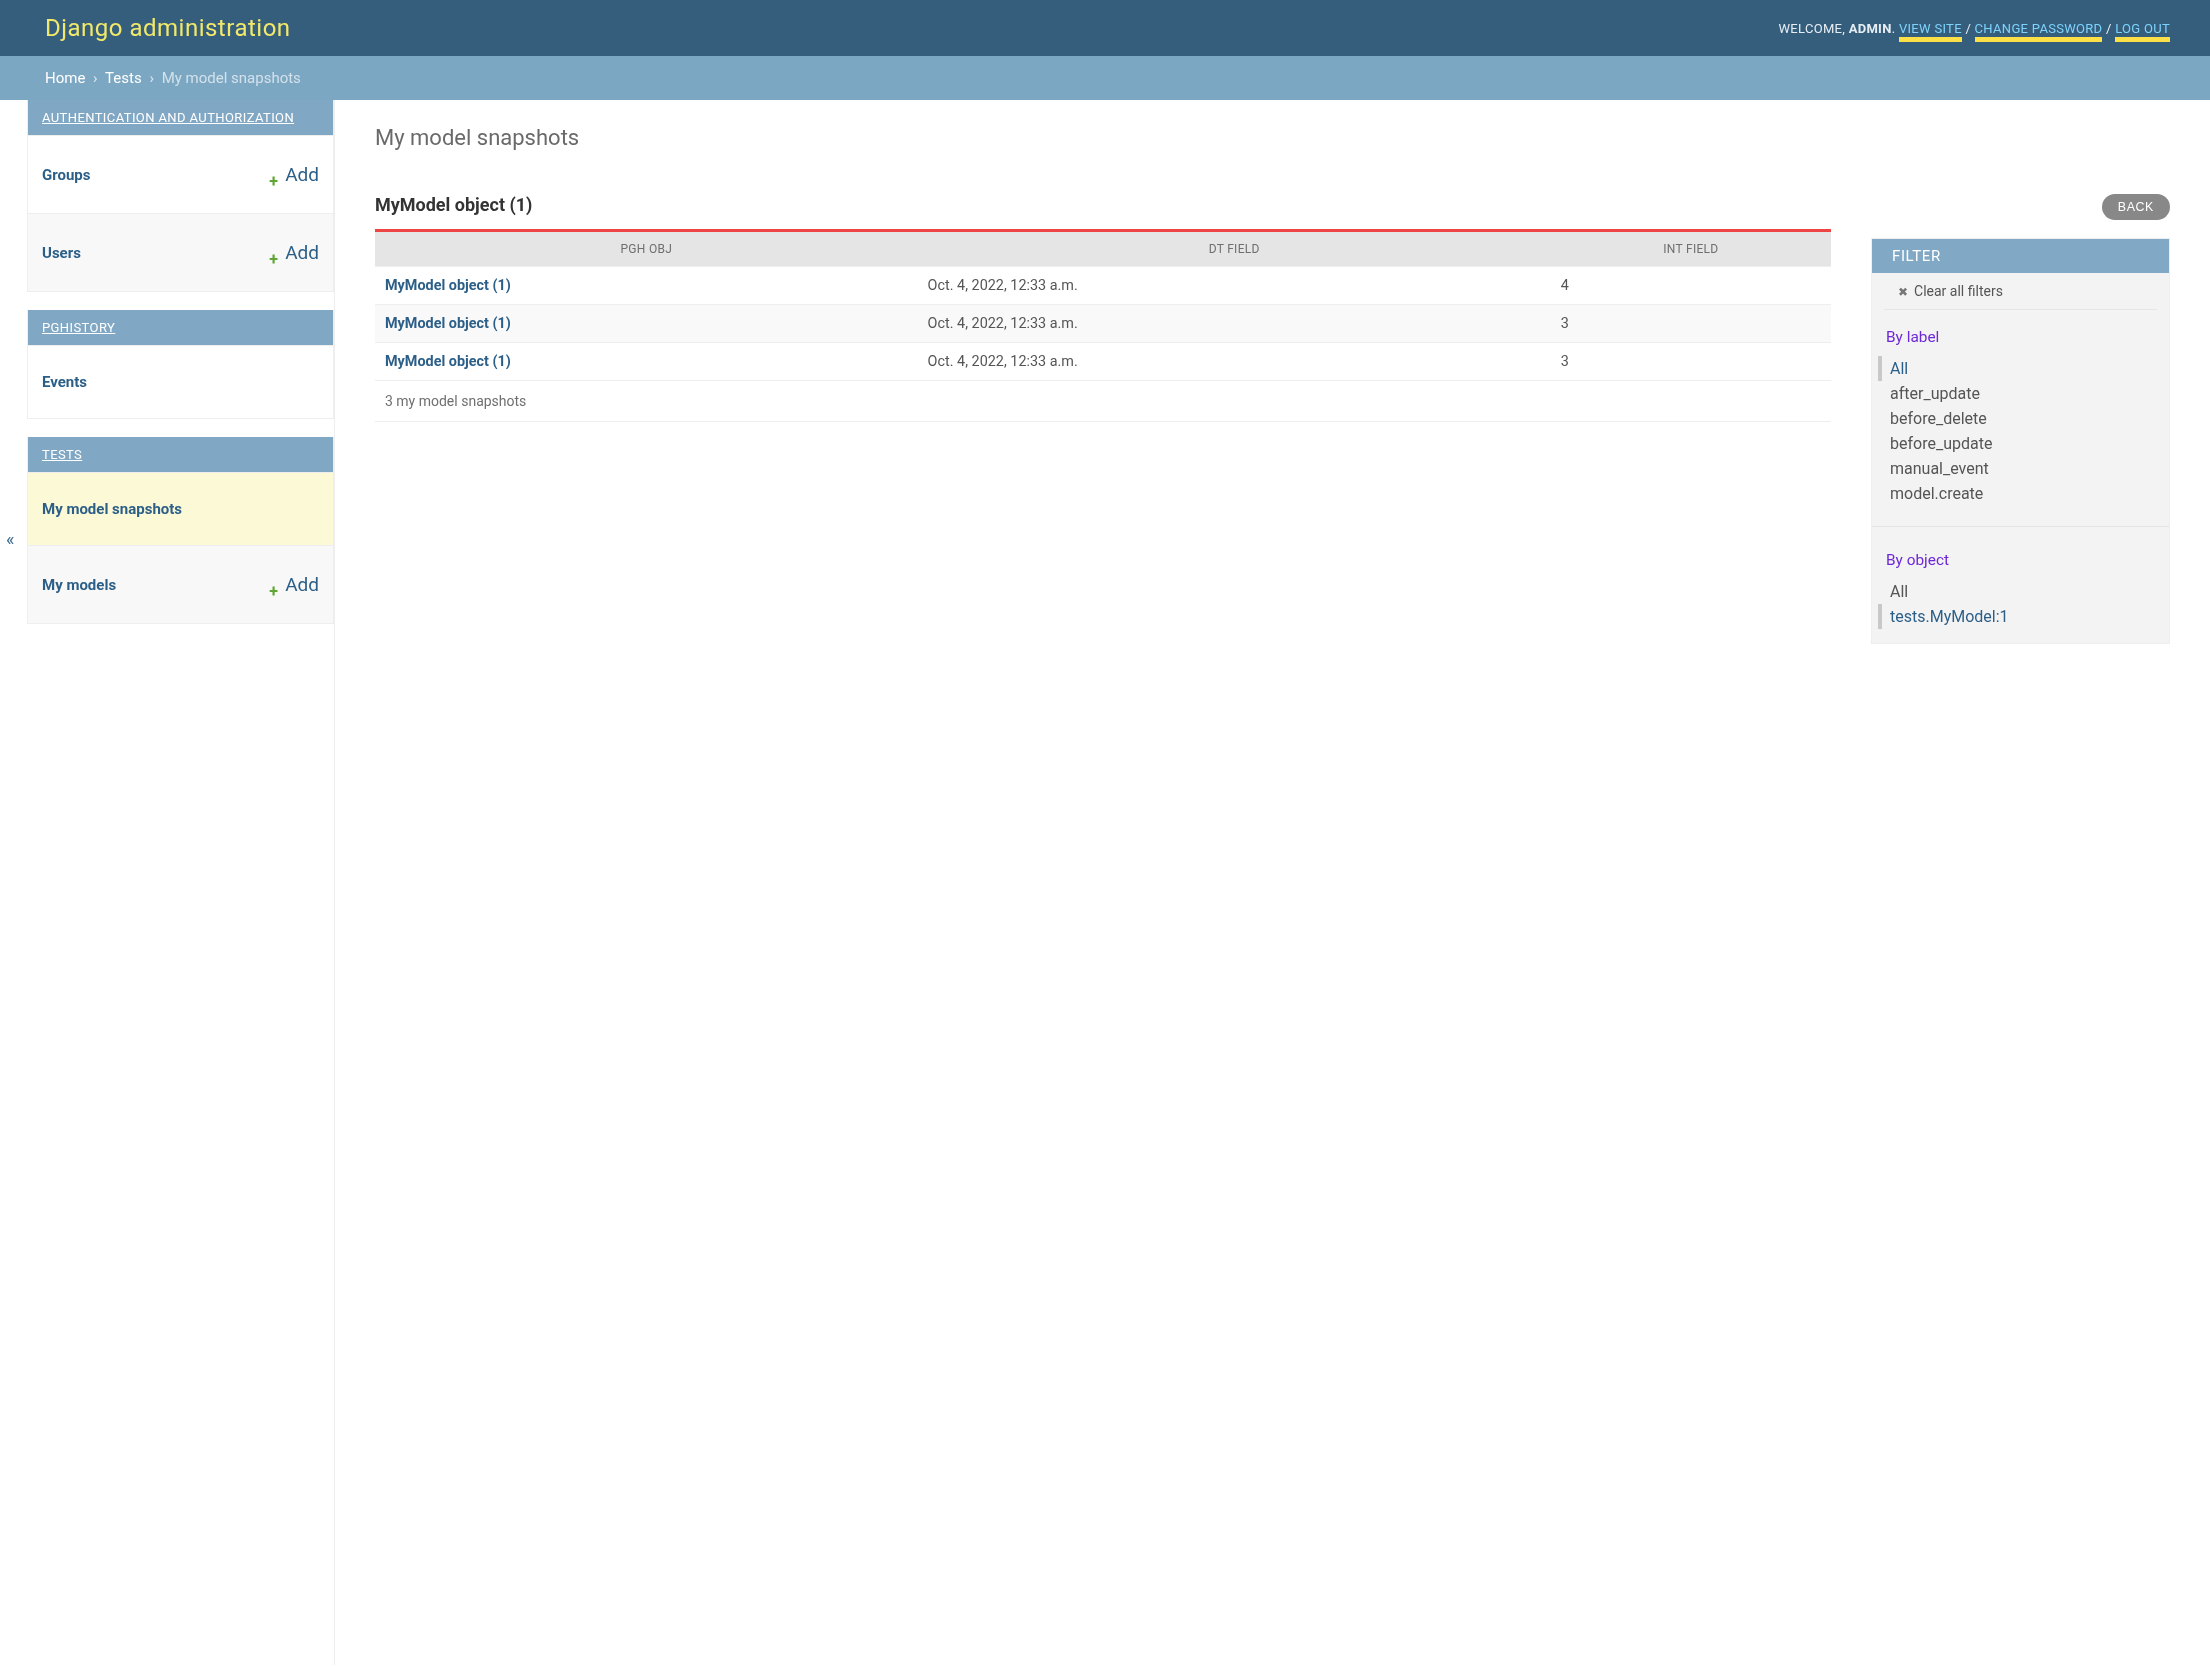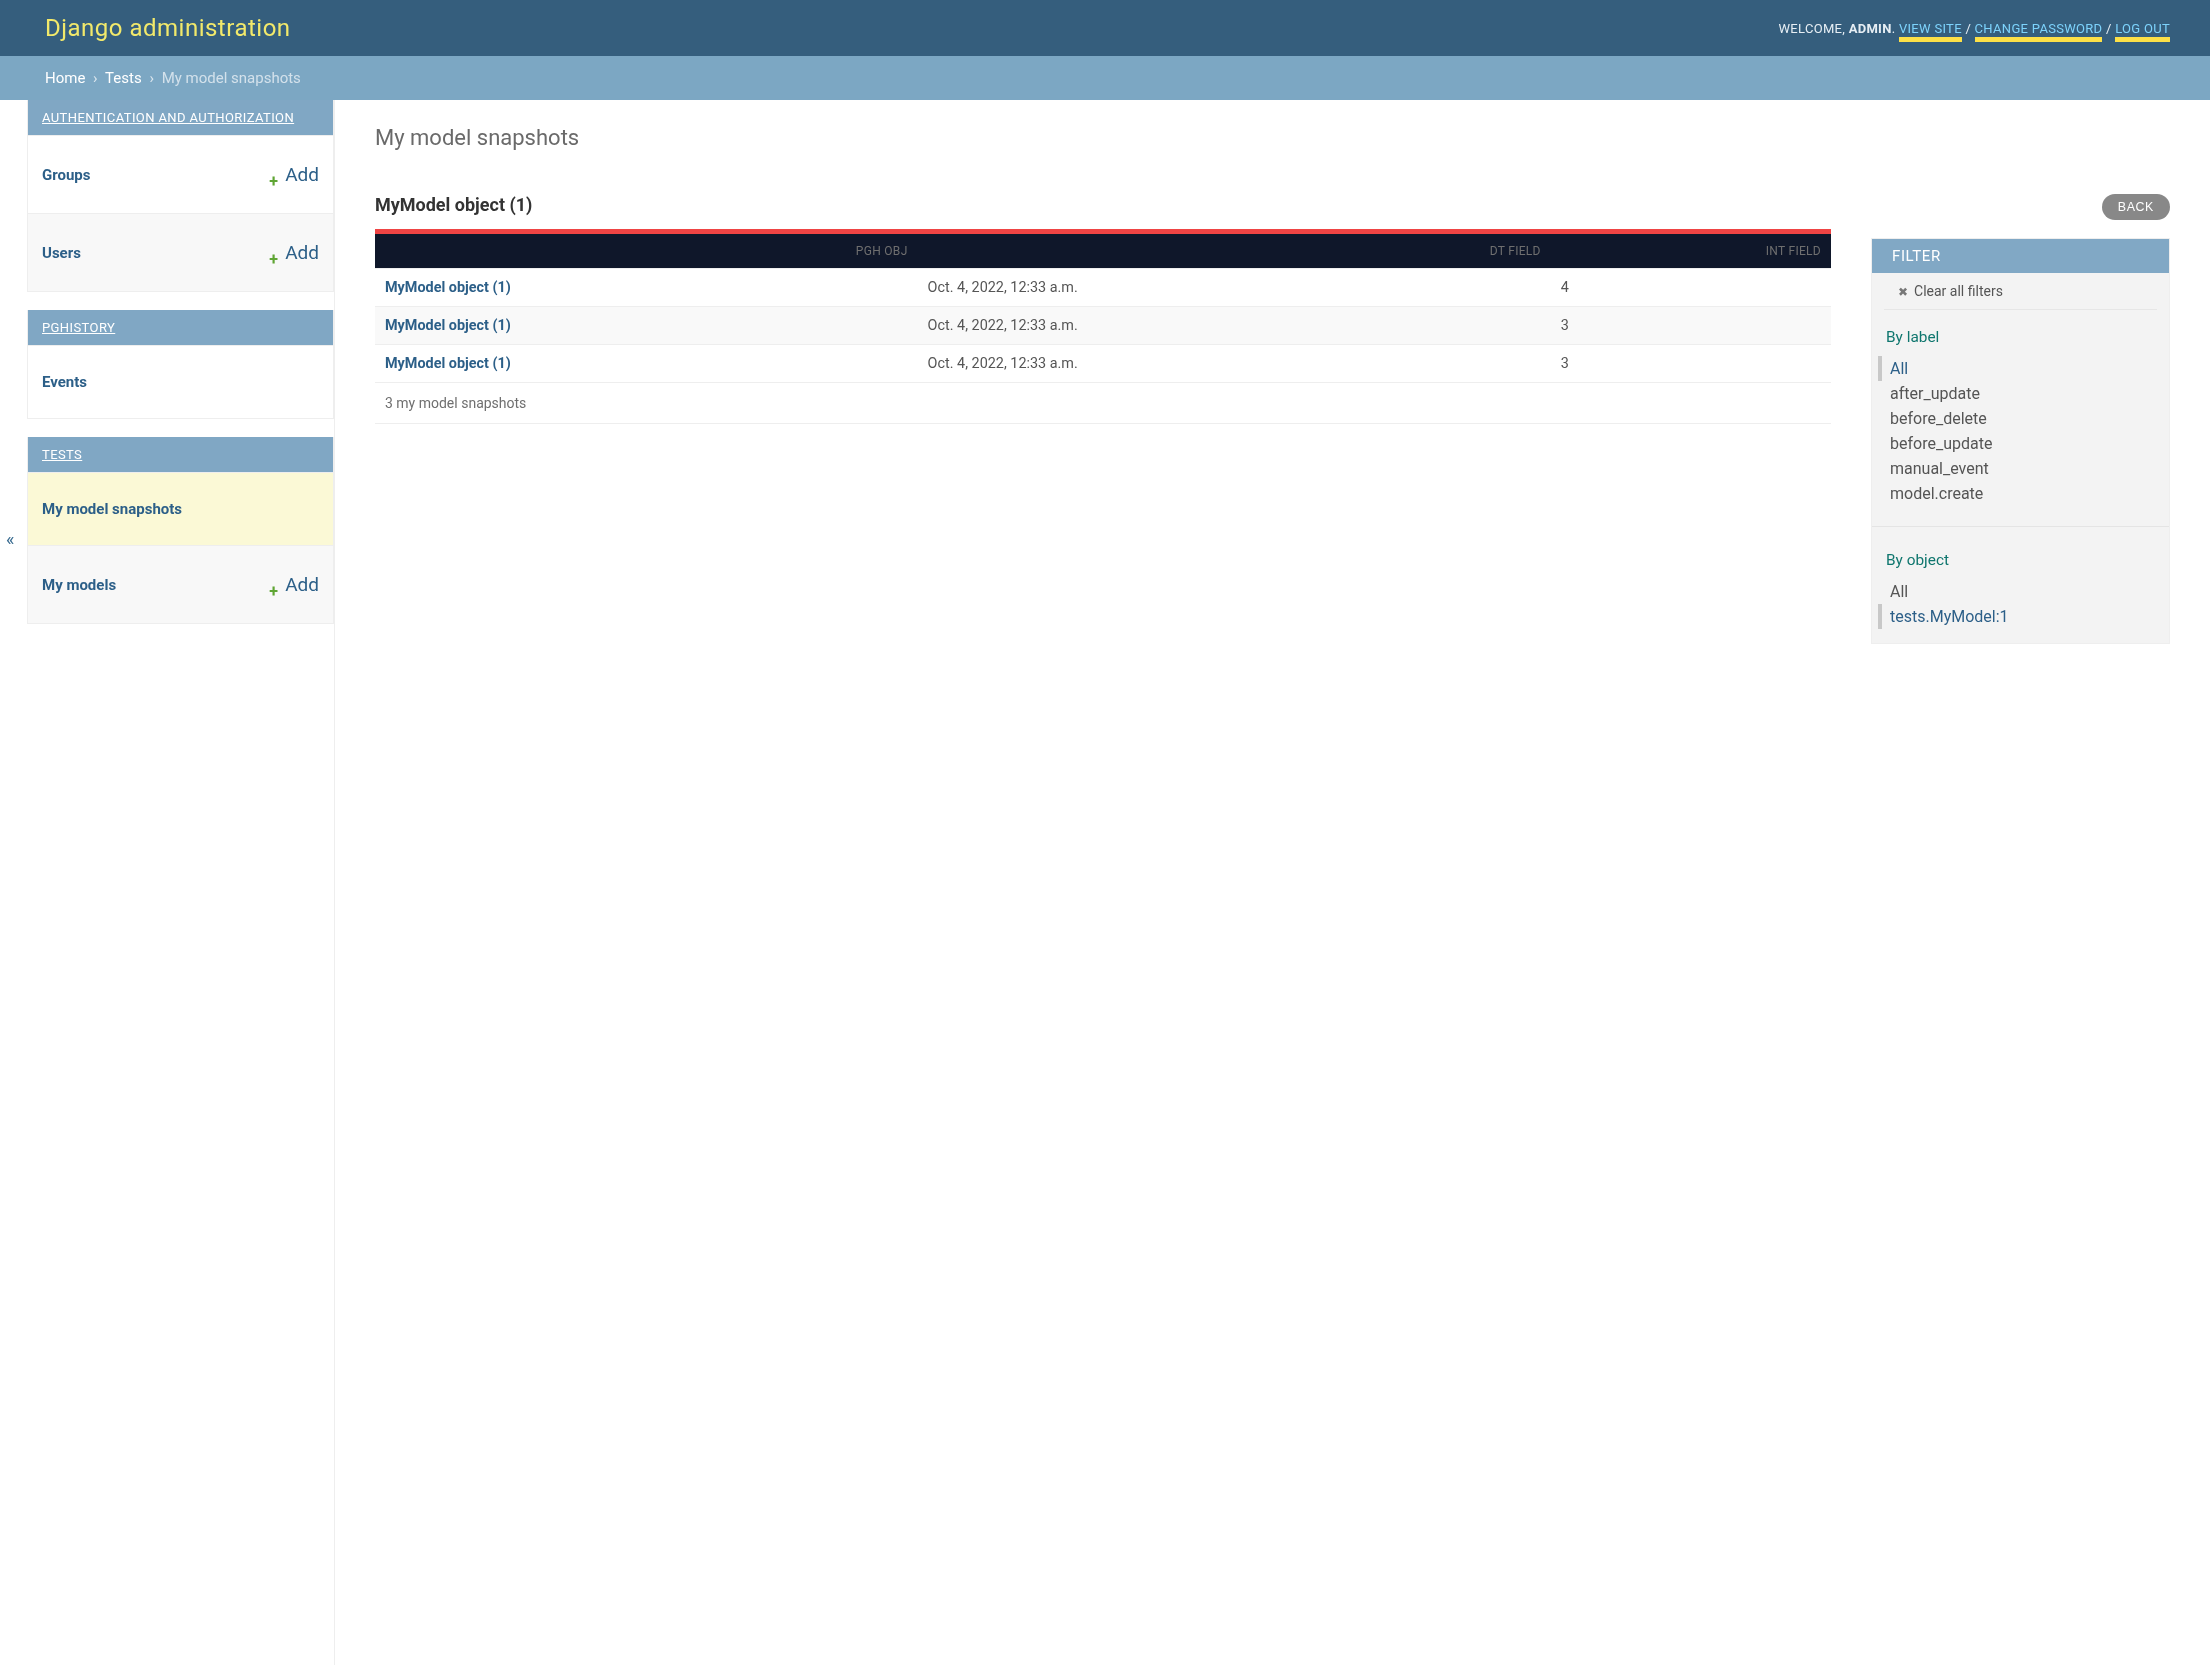--- a/index.html
+++ b/index.html
@@ -115,28 +115,28 @@
     font-weight: 400;
     color: #6a6a6a;
     margin-bottom: 4px;
   }
   .content-col {}
   .object-title { font-size: 18px; font-weight: 700; color: #333; margin-bottom: 14px; }
 
   
   table.results { width: 100%; border-collapse: collapse; font-size: 14.4px; }
   table.results thead th {
-    background: #0f172a;
+    background: #e5e5e5;
     color: #6f6f6f;
     font-size: 12px;
     font-weight: 400;
     letter-spacing: 0.3px;
-    text-align: right;
+    text-align: center;
     padding: 10px 10px;
-    border-top: 5px solid #ef4444;
+    border-top: 3px solid #ef4444;
     border-bottom: 1px solid #eee;
   }
   table.results tbody td {
     padding: 10px 10px;
     border-bottom: 1px solid #eee;
     color: #555;
   }
   table.results tbody tr.alt td { background: #f9f9f9; }
   table.results tbody td a { color: #2c5f88; font-weight: 700; cursor: pointer;}
   .result-count { padding: 12px 10px; color: #6f6f6f; border-bottom:1px solid #eee;}
@@ -164,21 +164,21 @@
   }
   .filter-clear {
     padding: 10px 14px;
     color: #555;
     cursor: pointer;
     border-bottom: 1px solid #e6e6e6;
     margin: 0 12px;
     display:flex; align-items:center; gap:6px;
   }
   .filter-section { padding: 10px 14px 14px; }
-  .filter-heading { color: #0f766e; font-size: 15.4px; margin: 8px 0 10px; }
+  .filter-heading { color: #6d28d9; font-size: 15.4px; margin: 8px 0 10px; }
   .filter-list { list-style: none; }
   .filter-list li {
     color: #555;
     padding: 3px 0 3px 4px;
     cursor: pointer;
     font-size: 16px;
   }
   .filter-list li.selected {
     color: #2c5f88;
     border-left: 4px solid #c8c8c8;

